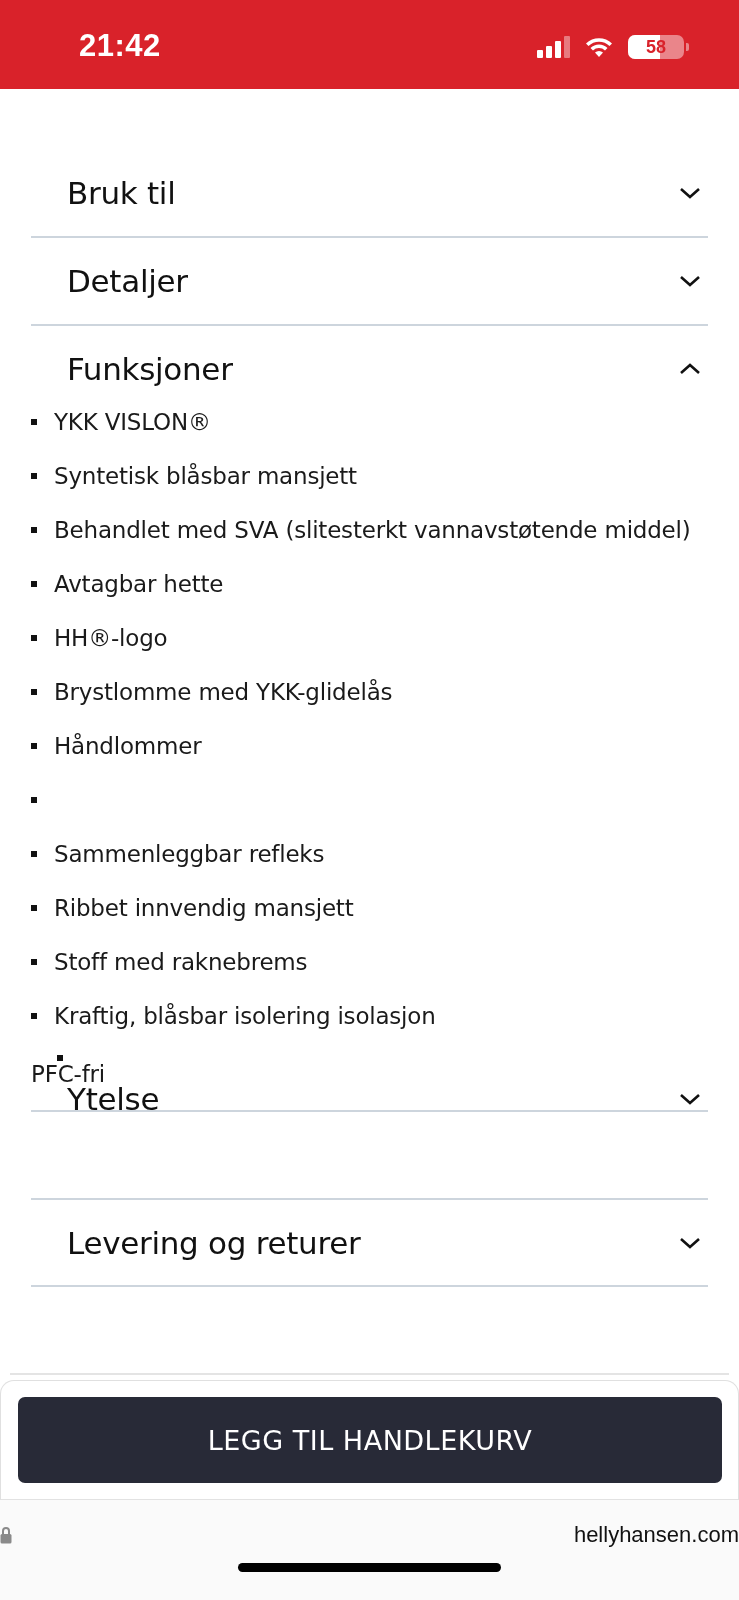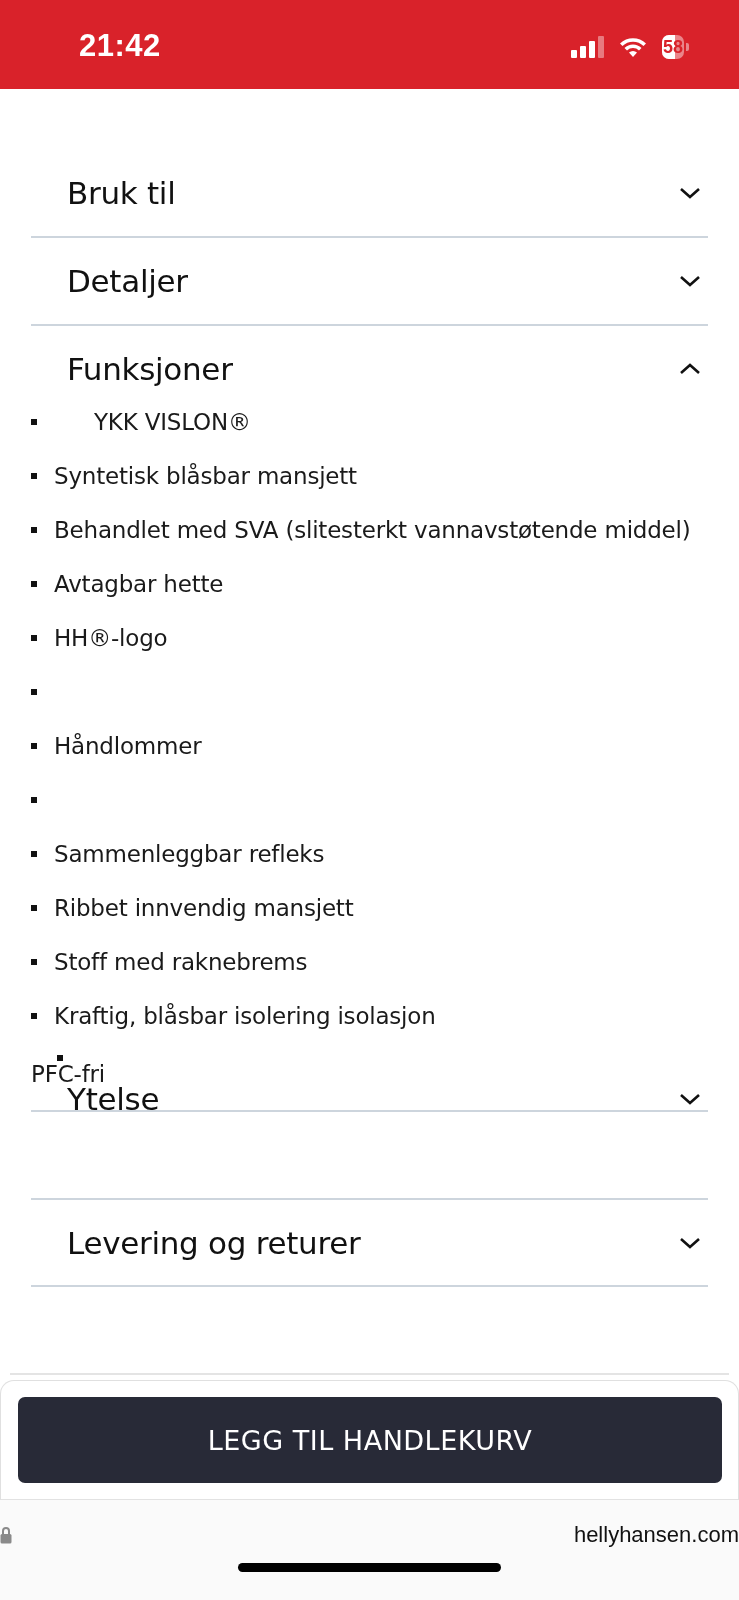--- a/index.html
+++ b/index.html
@@ -12,21 +12,21 @@
     background: #d9222a; color: #fff; z-index: 5;
   }
   .status-time {
     position: absolute; left: 79px; top: 28px; font-size: 31px; font-weight: bold;
     font-family: "Liberation Sans", sans-serif; letter-spacing: 0.5px;
   }
   .status-icons { position: absolute; right: 50px; top: 35px; display: flex; align-items: center; gap: 14px; }
   .signal { display: flex; align-items: flex-end; gap: 3px; height: 22px; }
   .signal span { width: 6px; background: #fff; border-radius: 1px; display: block; }
   .signal span.dim { background: rgba(255,255,255,0.4); }
-  .battery { position: relative; width: 22px; height: 24px; border-radius: 7px; background: rgba(255,255,255,0.45); overflow: hidden; display:flex; align-items:center; justify-content:center; }
+  .battery { position: relative; width: 56px; height: 24px; border-radius: 7px; background: rgba(255,255,255,0.45); overflow: hidden; display:flex; align-items:center; justify-content:center; }
   .battery .fill { position: absolute; left: 0; top: 0; bottom: 0; width: 58%; background: #fff; }
   .battery .pct { position: relative; color: #d9222a; font-weight: bold; font-size: 18px; font-family: "Liberation Sans", sans-serif; }
   .battery-tip { width: 3px; height: 8px; background: rgba(255,255,255,0.45); border-radius: 0 2px 2px 0; margin-left: -12px; }
 
   .content { position: absolute; left: 0; top: 89px; width: 739px; }
 
   .accordion { position: absolute; left: 31px; width: 677px; }
   .acc-header {
     position: absolute; left: 0; width: 677px; height: 88px; display: flex; align-items: center;
     justify-content: space-between; cursor: pointer;
@@ -101,21 +101,21 @@
     <div class="divider" style="top:235px;"></div>
 
     <div class="acc-header" style="top:236px;">
       <span class="acc-title">Funksjoner</span>
       <svg class="chev" viewBox="0 0 24 24">
           <path d="M3 16 L12 8 L21 16" fill="none" stroke="#111" stroke-width="2.6"></path>
         </svg>
     </div>
 
     <ul class="features">
-      <li style="top:318px;gap:40px;">
+      <li style="top:318px;">
           <span class="bullet"></span>
           <span>YKK VISLON®</span>
         </li>
       <li style="top:372px;">
           <span class="bullet"></span>
           <span>Syntetisk blåsbar mansjett</span>
         </li>
       <li style="top:426px;">
           <span class="bullet"></span>
           <span>Behandlet med SVA (slitesterkt vannavstøtende middel)</span>
@@ -123,20 +123,21 @@
       <li style="top:480px;">
           <span class="bullet"></span>
           <span>Avtagbar hette</span>
         </li>
       <li style="top:534px;">
           <span class="bullet"></span>
           <span>HH®-logo</span>
         </li>
       <li style="top:588px;">
           <span class="bullet"></span>
+          <span>Brystlomme med YKK-glidelås</span>
         </li>
       <li style="top:642px;">
           <span class="bullet"></span>
           <span>Håndlommer</span>
         </li>
       <li style="top:696px;">
           <span class="bullet"></span>
         </li>
       <li style="top:750px;">
           <span class="bullet"></span>

